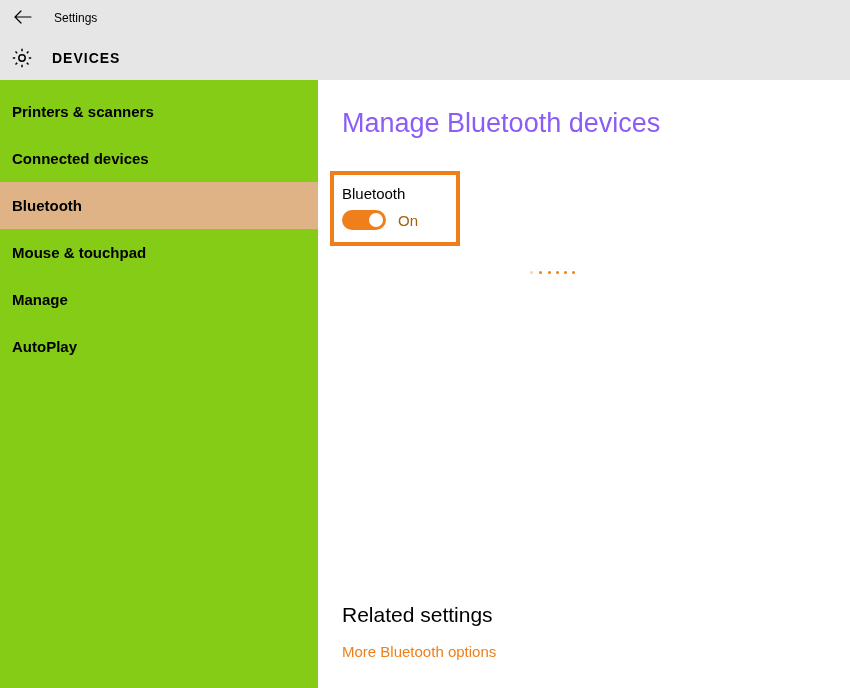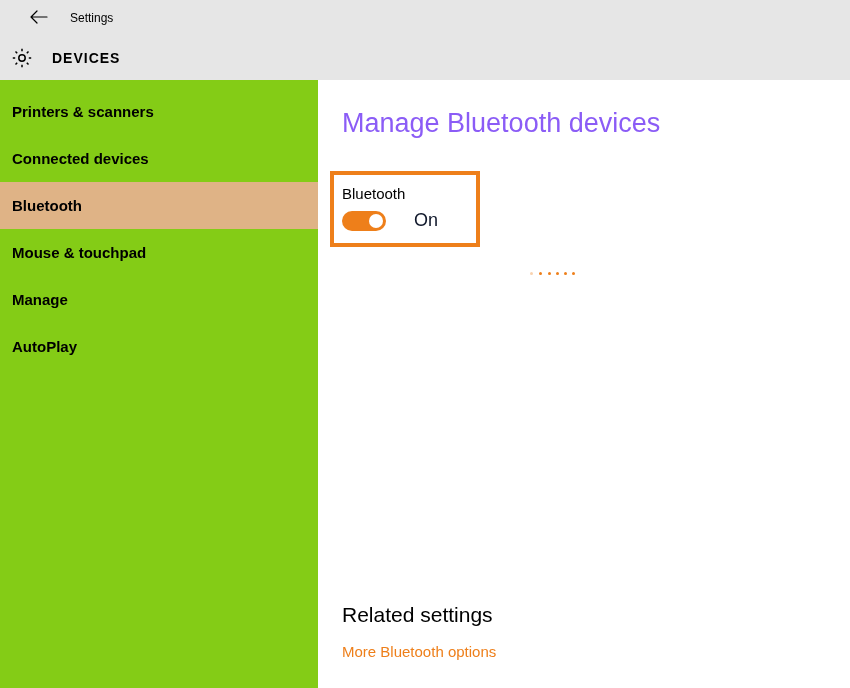--- a/index.html
+++ b/index.html
@@ -13,21 +13,21 @@
 }
 .header {
   background: #e6e6e6;
   height: 80px;
   position: relative;
 }
 .header-top {
   display: flex;
   align-items: center;
   height: 36px;
-  padding-left: 30px;
+  padding-left: 14px;
 }
 .back-arrow {
   font-size: 18px;
   line-height: 1;
   cursor: pointer;
   color: #000;
 }
 .app-title {
   font-size: 12px;
   margin-left: 22px;
@@ -104,23 +104,23 @@
 .toggle-knob {
   position: absolute;
   right: 3px;
   top: 3px;
   width: 14px;
   height: 14px;
   border-radius: 50%;
   background: #fff;
 }
 .toggle-state {
-  font-size: 18px;
-  margin-left: 28px;
-  color: #0f172a;
+  font-size: 15px;
+  margin-left: 12px;
+  color: #a16207;
 }
 .status-text {
   font-size: 15px;
   color: #000;
   margin-top: 16px;
   line-height: 1.35;
   max-width: 420px;
 }
 .searching-dots {
   text-align: center;

